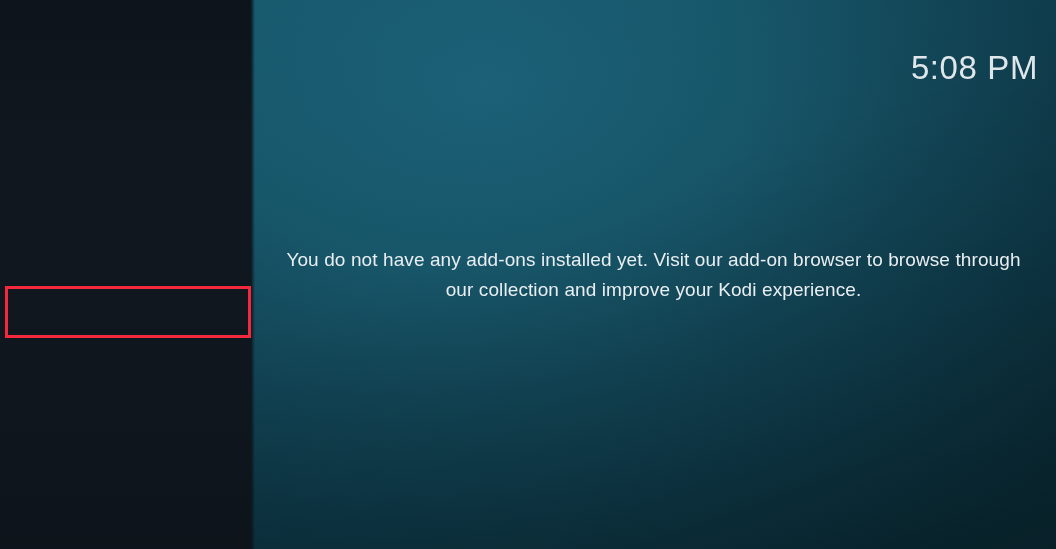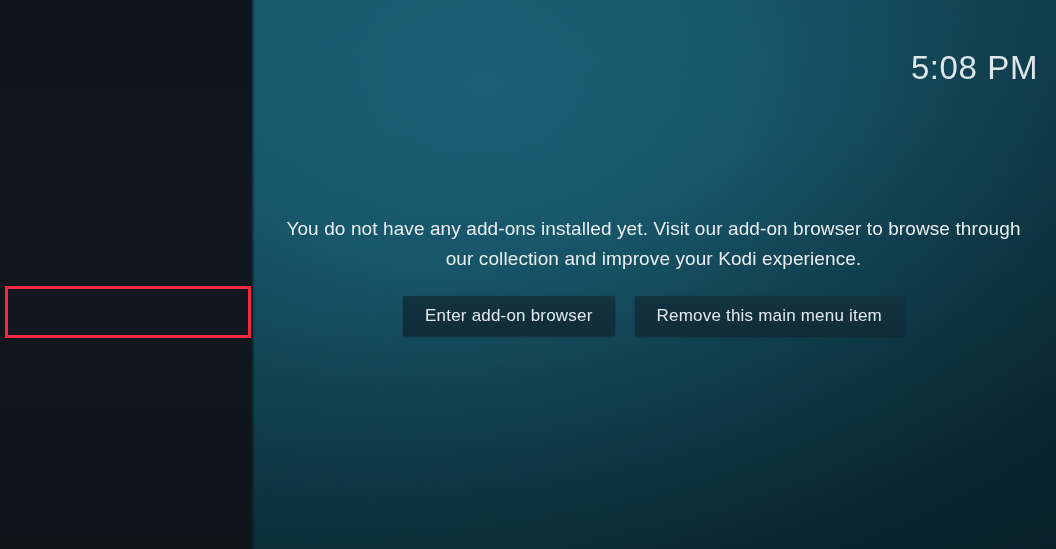--- a/index.html
+++ b/index.html
@@ -210,24 +210,20 @@
 </head>
 <body>
 
 <div id="app">
 
   <div class="main-bg"></div>
 
   <div class="content">
     <div class="content-inner">
       <div class="empty-message">You do not have any add-ons installed yet. Visit our add-on browser to browse through our collection and improve your Kodi experience.</div>
-      <div class="btn-row">
-        <button class="btn">Enter add-on browser</button>
-        <button class="btn">Remove this main menu item</button>
-      </div>
     </div>
   </div>
 
   <div class="clock">5:08 PM</div>
 
   <div class="sidebar"></div>
   <div class="sidebar-edge"></div>
 
   <div class="logo-row">
     <div class="logo-mark">

